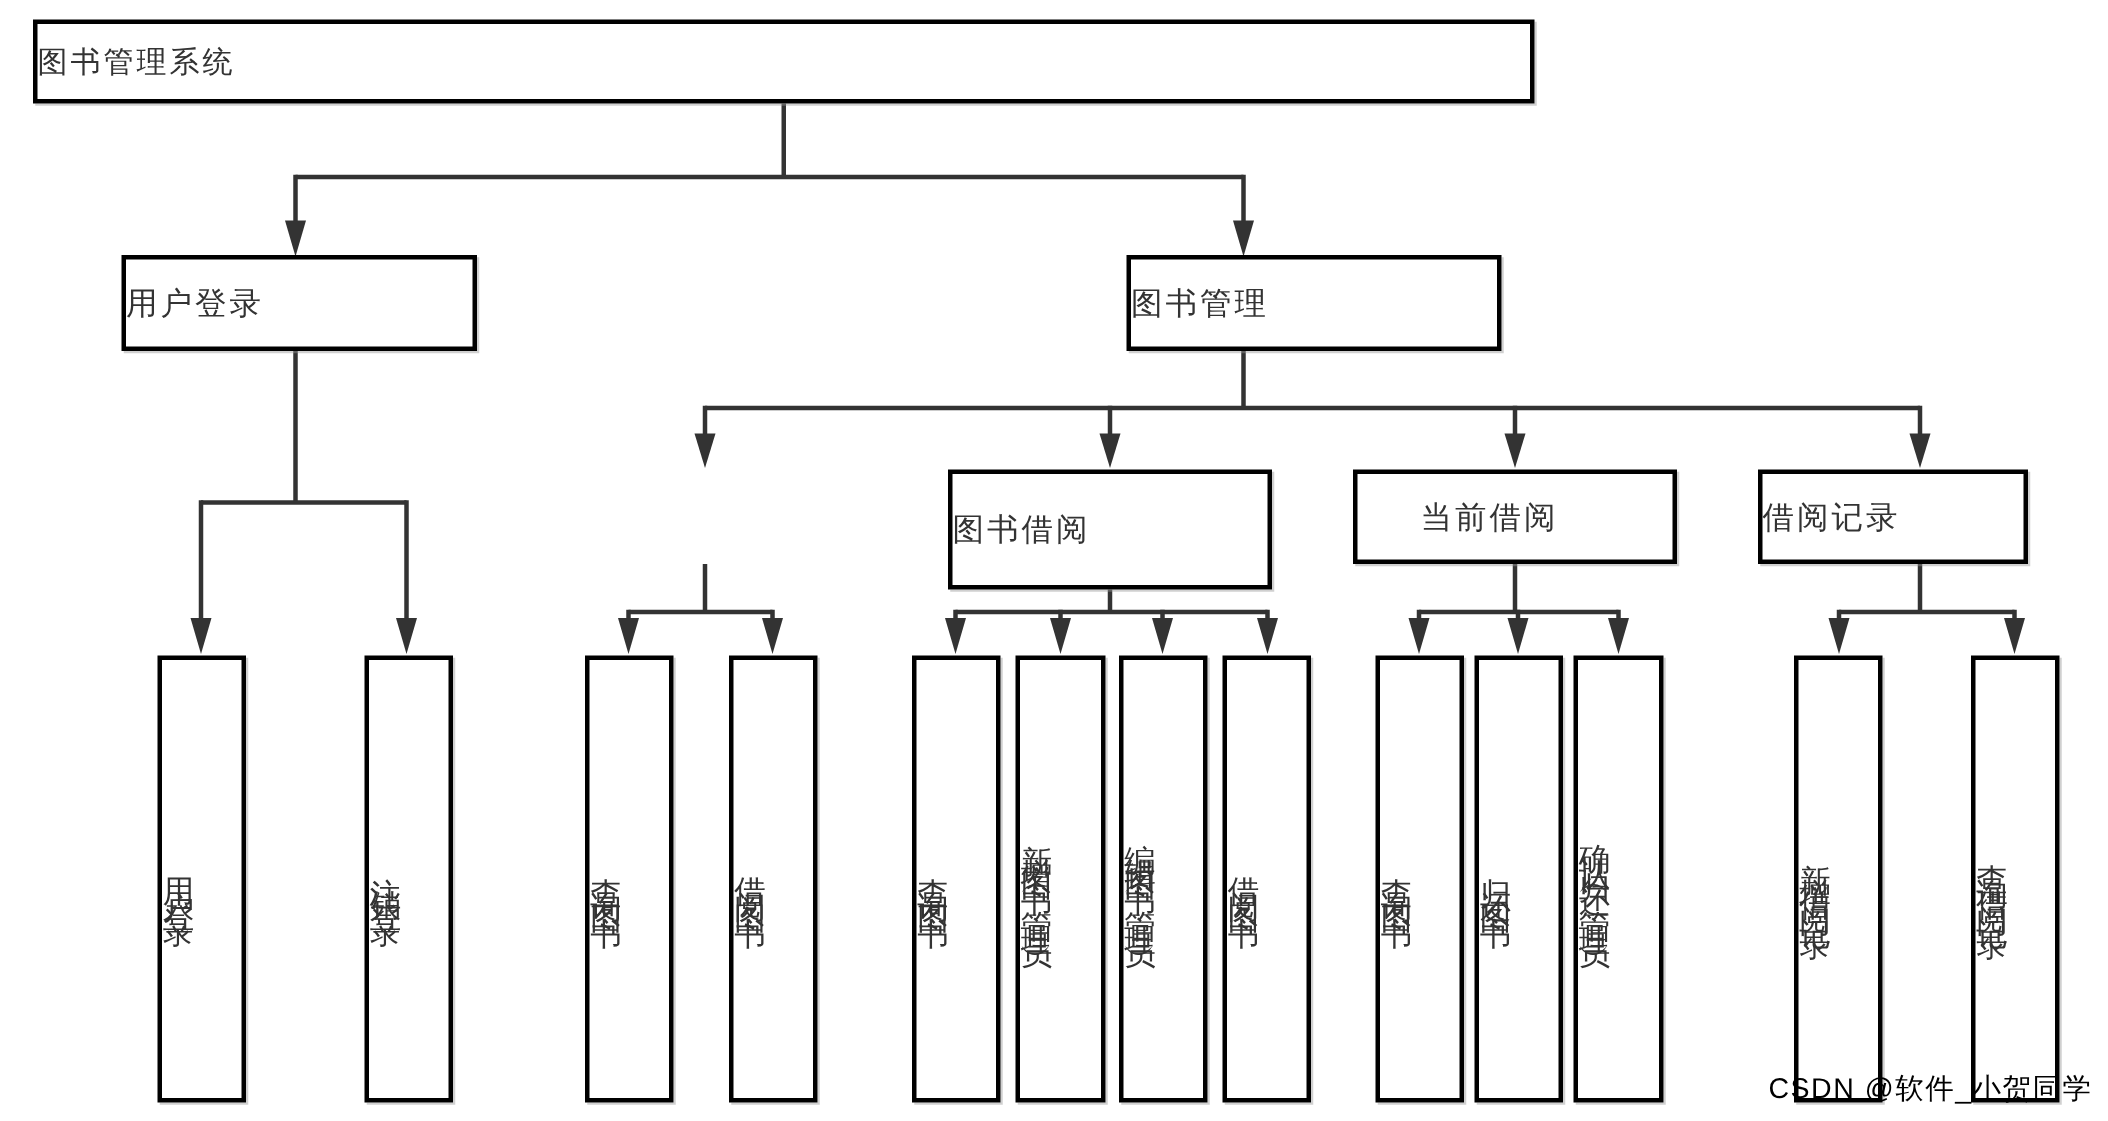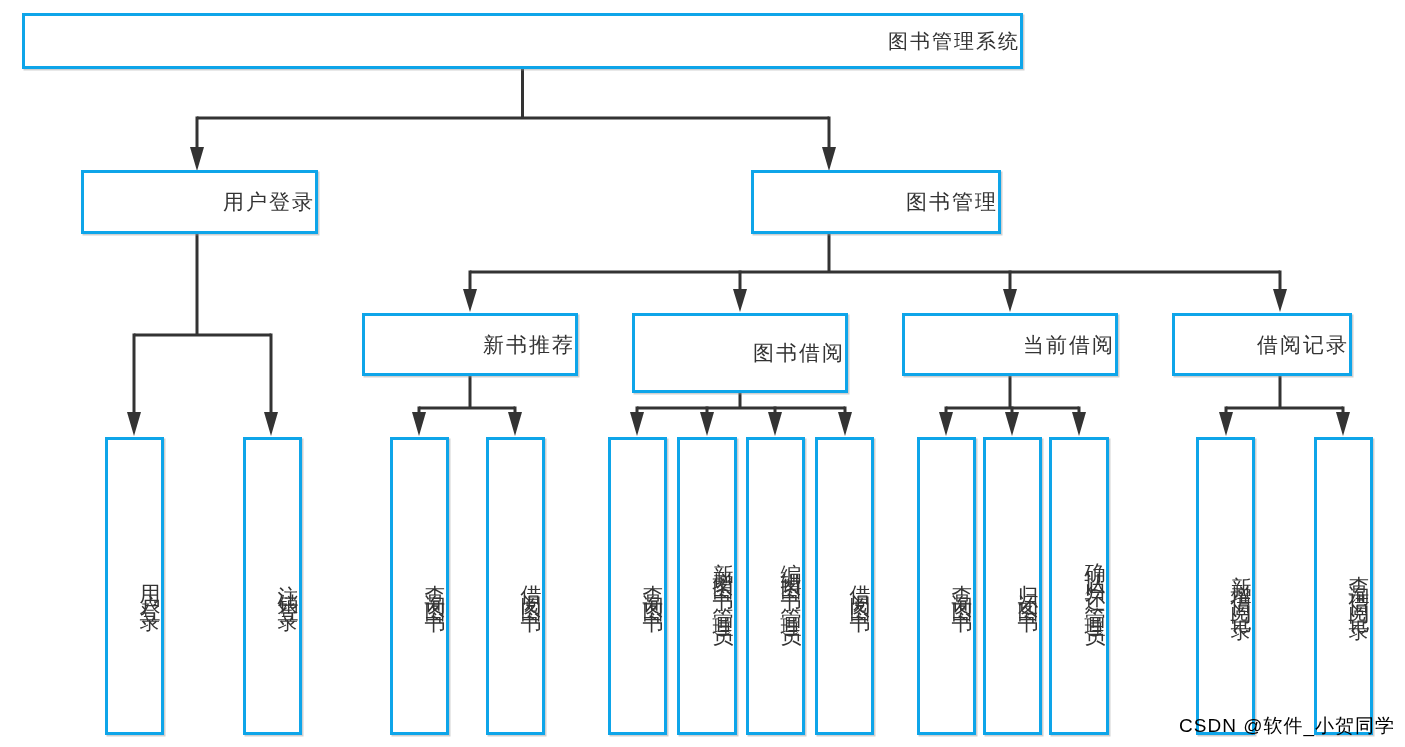--- a/index.html
+++ b/index.html
@@ -9,25 +9,25 @@
     height:747px;
     background:#ffffff;
     font-family:"Liberation Sans","DejaVu Sans",sans-serif;
     overflow:hidden;
   }
   #wires{position:absolute;left:0;top:0;z-index:1;}
   .box{
     position:absolute;
     box-sizing:border-box;
     background:#ffffff;
-    border:3px solid #0ea5e9;
+    border:3px solid #000000;
     box-shadow:1.5px 1.5px 0 rgba(150,150,150,.45);
     display:flex;
     align-items:center;
-    justify-content:flex-end;
+    justify-content:flex-start;
     z-index:2;
     color:#333333;
   }
   .hlabel{
     font-size:21px;
     letter-spacing:2px;
     white-space:nowrap;
     color:#333333;
   }
   .root-label{font-size:20px;letter-spacing:2px;color:#333333;}
@@ -127,27 +127,24 @@
     <span class="root-label">图书管理系统</span>
   </div>
 
   <div class="box" style="left:81px;top:170px;width:237px;height:64px;">
     <span class="hlabel">用户登录</span>
   </div>
   <div class="box" style="left:751px;top:170px;width:250px;height:64px;">
     <span class="hlabel">图书管理</span>
   </div>
 
-  <div class="box" style="left:362px;top:313px;width:216px;height:63px;">
-    <span class="hlabel">新书推荐</span>
-  </div>
   <div class="box" style="left:632px;top:313px;width:216px;height:80px;">
     <span class="hlabel">图书借阅</span>
   </div>
-  <div class="box" style="left:902px;top:313px;width:216px;height:63px;">
+  <div class="box" style="left:902px;top:313px;width:216px;height:63px;padding-left:42px;">
     <span class="hlabel">当前借阅</span>
   </div>
   <div class="box" style="left:1172px;top:313px;width:180px;height:63px;">
     <span class="hlabel">借阅记录</span>
   </div>
 
   <div class="box vbox" style="left:105px;">
     <span class="vlabel">用户登录</span>
   </div>
   <div class="box vbox" style="left:243px;">

